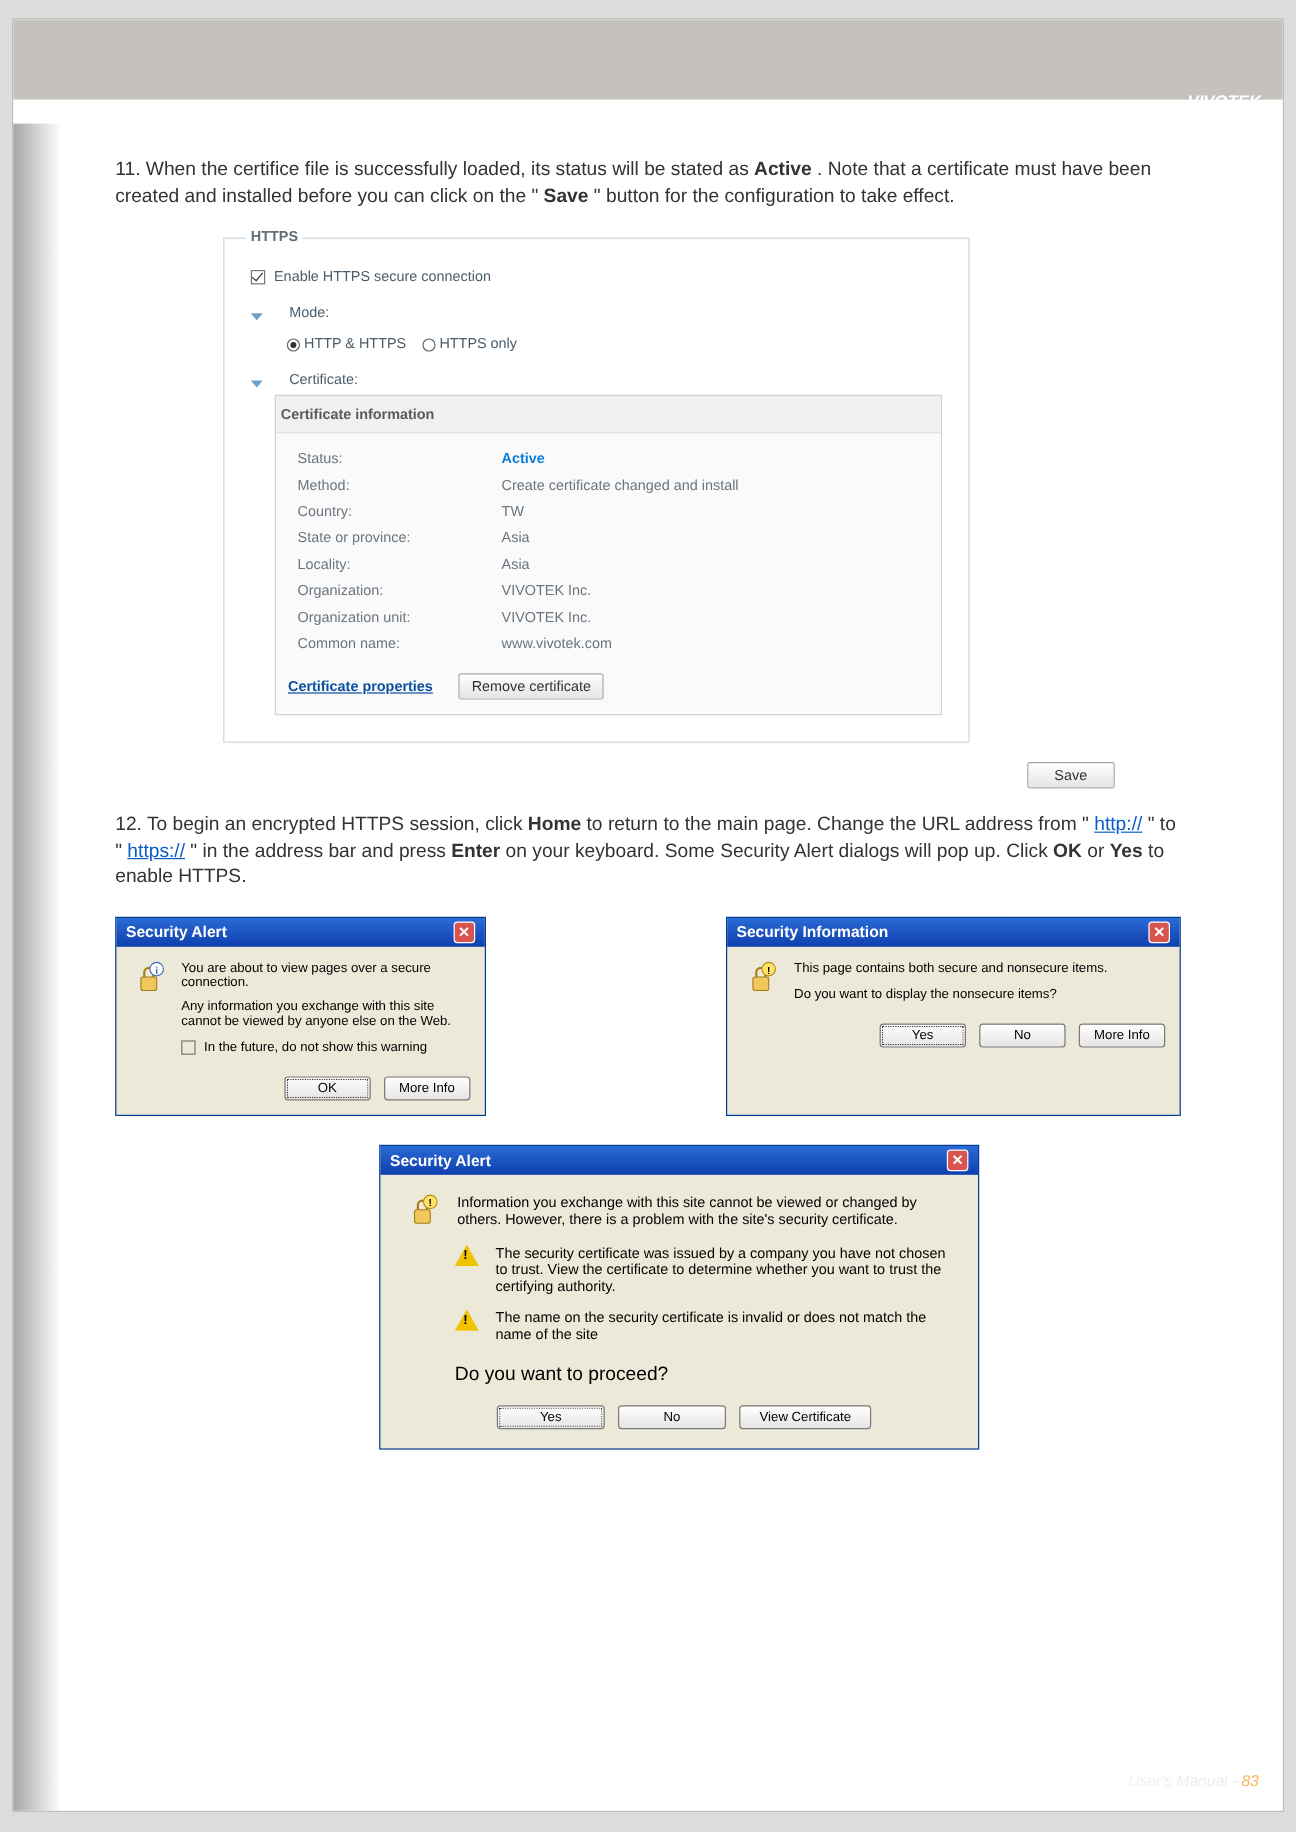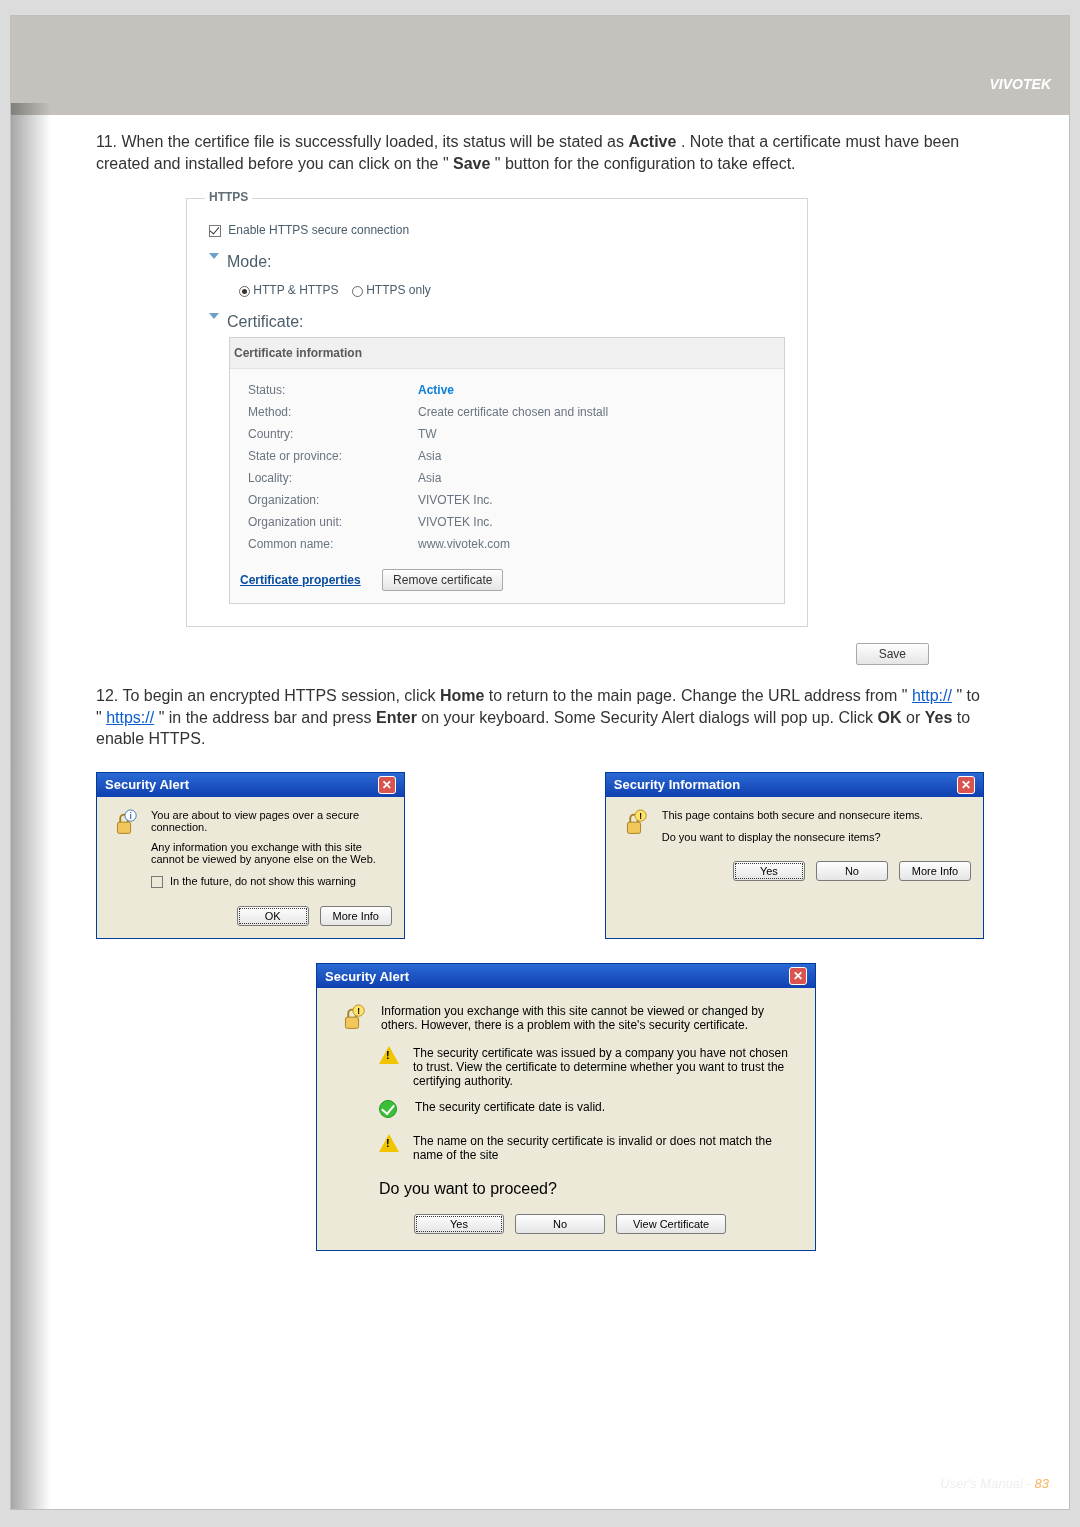--- a/index.html
+++ b/index.html
@@ -18,21 +18,21 @@
       height: 1495px;
       background: #fff;
       border: 1px solid #bfbfbf;
       overflow: hidden;
     }
     .header-bar {
       position: absolute;
       top: 0;
       left: 0;
       right: 0;
-      height: 99px;
+      height: 67px;
       background: #c5c2bd;
       padding-left: 19px;
     }
     .header-brand {
       position: absolute;
       right: 18px;
       top: 60px;
       font-size: 14px;
       font-style: italic;
       font-weight: bold;
@@ -89,25 +89,25 @@
       left: 18px;
       background: #fff;
       padding: 0 4px;
       font-weight: bold;
       font-size: 12px;
       color: #5f6e78;
     }
     .https-row { margin: 6px 0; }
     .section-head {
       display: inline-flex;
-      align-items: flex-start;
-      gap: 8px;
+      align-items: flex-end;
+      gap: 22px;
       margin-top: 10px;
       margin-bottom: 6px;
-      font-size: 16px;
+      font-size: 12px;
     }
     .chev {
       width: 0; height: 0;
       border-left: 5px solid transparent;
       border-right: 5px solid transparent;
       border-top: 6px solid #6fa0c8;
     }
     .cert-box {
       border: 1px solid #d0d3d6;
       background: #fafafa;
@@ -322,21 +322,21 @@
         <span>Certificate:</span>
       </div>
 
       <div class="cert-box">
         <div class="cert-head">Certificate information</div>
         <div class="cert-table">
           <div>Status:</div>
           <div class="cert-val-active">Active</div>
 
           <div>Method:</div>
-          <div>Create certificate chosen and install</div>
+          <div>Create certificate changed and install</div>
 
           <div>Country:</div>
           <div>TW</div>
 
           <div>State or province:</div>
           <div>Asia</div>
 
           <div>Locality:</div>
           <div>Asia</div>
 
@@ -454,26 +454,20 @@
         </div>
 
         <div class="item-row">
           <div class="icon-warn">
               <div class="warn-triangle"></div>
             </div>
           <div>The security certificate was issued by a company you have not chosen to trust. View the certificate to determine whether you want to trust the certifying authority.</div>
         </div>
         <div class="item-row">
           <div class="icon-warn">
-              <div class="check-circ"></div>
-            </div>
-          <div>The security certificate date is valid.</div>
-        </div>
-        <div class="item-row">
-          <div class="icon-warn">
               <div class="warn-triangle"></div>
             </div>
           <div>The name on the security certificate is invalid or does not match the name of the site</div>
         </div>
 
         <div style="margin:18px 0 0 42px; font-size:16px;">Do you want to proceed?</div>
 
         <div class="btn-row">
           <span class="xp-btn" style="min-width:90px;outline:1px dotted #333;outline-offset:-3px;">Yes</span>
           <span class="xp-btn" style="min-width:90px;">No</span>

